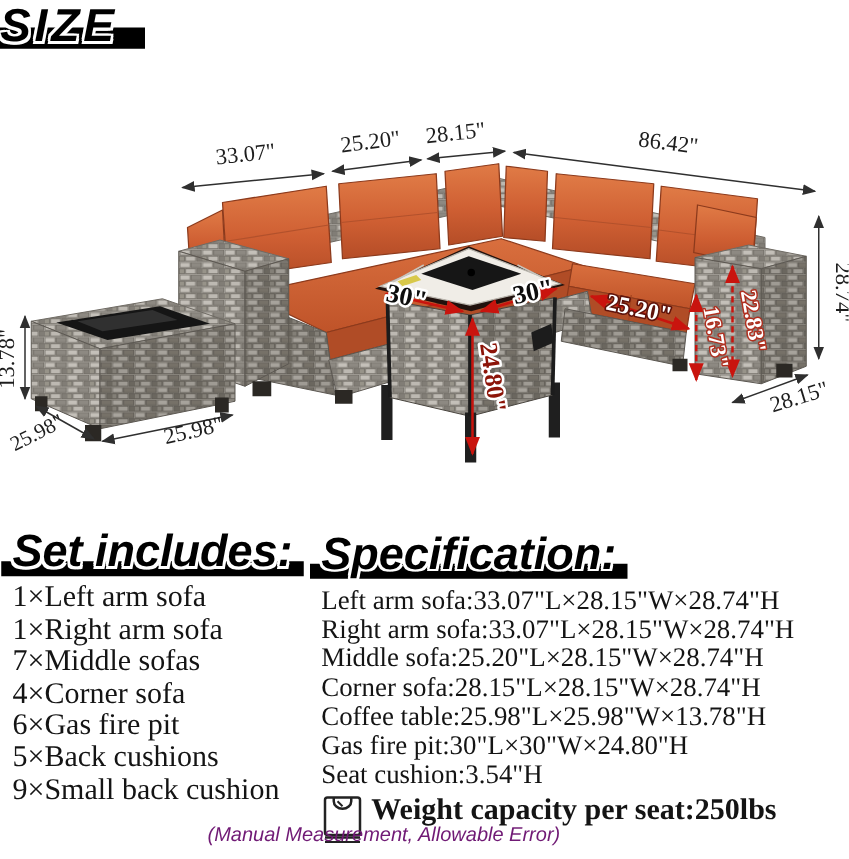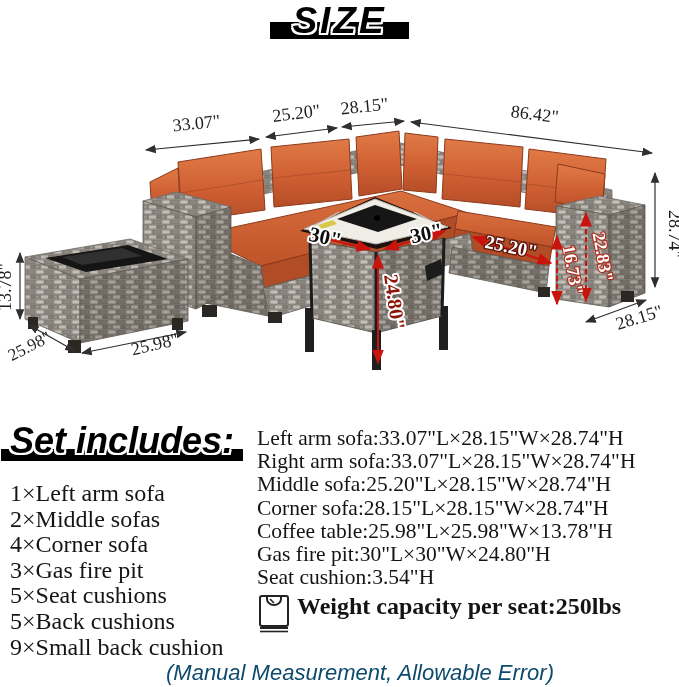--- a/index.html
+++ b/index.html
@@ -7,34 +7,34 @@
     width:679px;height:687px;position:relative;background:#ffffff;
     font-family:"Liberation Serif",serif;overflow:hidden;color:#111;
   }
   
   .hdr{position:relative;display:inline-block;font-weight:bold;font-style:italic;
        font-family:"Liberation Sans",sans-serif;}
   .hdr .bar{position:absolute;background:#000;z-index:0;}
   .hdr .txt{position:relative;z-index:1;color:#000;
     text-shadow:-2px -2px 0 #fff,2px -2px 0 #fff,-2px 2px 0 #fff,2px 2px 0 #fff,
                 -2px 0 0 #fff,2px 0 0 #fff,0 -2px 0 #fff,0 2px 0 #fff;}
-  .size-wrap{position:absolute;top:0px;left:0;width:100%;text-align:center;}
+  .size-wrap{position:absolute;top:0px;left:0;width:100%;}
   .size-hdr{font-size:37px;letter-spacing:3px;}
   .size-hdr .bar{left:-22px;right:-22px;bottom:3px;height:17px;}
   .sub-hdr{font-size:36px;}
   .sub-hdr .bar{left:-9px;right:-9px;bottom:1px;height:12px;}
   
   .includes{position:absolute;left:10px;top:420px;width:246px;}
-  .inc-list{margin-top:19px;font-size:24px;line-height:25.6px;color:#141414;white-space:nowrap;}
+  .inc-list{margin-top:4px;font-size:24px;line-height:25.6px;color:#141414;white-space:nowrap;}
   .spec{position:absolute;left:257px;top:422px;width:422px;}
   .spec-list{margin-top:5px;font-size:21.5px;line-height:23.2px;color:#141414;white-space:nowrap;}
   .weight-row{display:flex;align-items:flex-start;margin-top:4px;font-weight:bold;}
   .weight-row .w-txt{font-size:24px;margin-left:6px;white-space:nowrap;color:#141414;}
   .note{position:absolute;left:166px;top:660px;font-family:"Liberation Sans",sans-serif;
-        font-style:italic;font-size:22px;color:#0c4a6e;white-space:nowrap;}
+        font-style:italic;font-size:16px;color:#701a75;white-space:nowrap;}
   svg text{font-family:"Liberation Serif",serif;}
   .dimtxt{font-size:18px;fill:#1d1d1d;}
   .dimtxt-sm{font-size:17px;fill:#1d1d1d;}
 </style>
 </head>
 <body>
 
 <div class="size-wrap">
   <div class="hdr size-hdr">
     <span class="bar"></span>
@@ -202,30 +202,34 @@
   </g>
 </svg>
 
 <div class="includes">
   <div class="hdr sub-hdr">
     <span class="bar"></span>
     <span class="txt">Set includes:</span>
   </div>
   <div class="inc-list">
     <div>1×Left arm sofa</div>
-    <div>2×Middle sofas</div>
+    <div>1×Right arm sofa</div>
+    <div>7×Middle sofas</div>
     <div>4×Corner sofa</div>
-    <div>3×Gas fire pit</div>
-    <div>5×Seat cushions</div>
+    <div>6×Gas fire pit</div>
     <div>5×Back cushions</div>
     <div>9×Small back cushion</div>
   </div>
 </div>
 
 <div class="spec">
+  <div class="hdr sub-hdr">
+    <span class="bar"></span>
+    <span class="txt">Specification:</span>
+  </div>
   <div class="spec-list">
     <div>Left arm sofa:33.07"L×28.15"W×28.74"H</div>
     <div>Right arm sofa:33.07"L×28.15"W×28.74"H</div>
     <div>Middle sofa:25.20"L×28.15"W×28.74"H</div>
     <div>Corner sofa:28.15"L×28.15"W×28.74"H</div>
     <div>Coffee table:25.98"L×25.98"W×13.78"H</div>
     <div>Gas fire pit:30"L×30"W×24.80"H</div>
     <div>Seat cushion:3.54"H</div>
   </div>
   <div class="weight-row">

